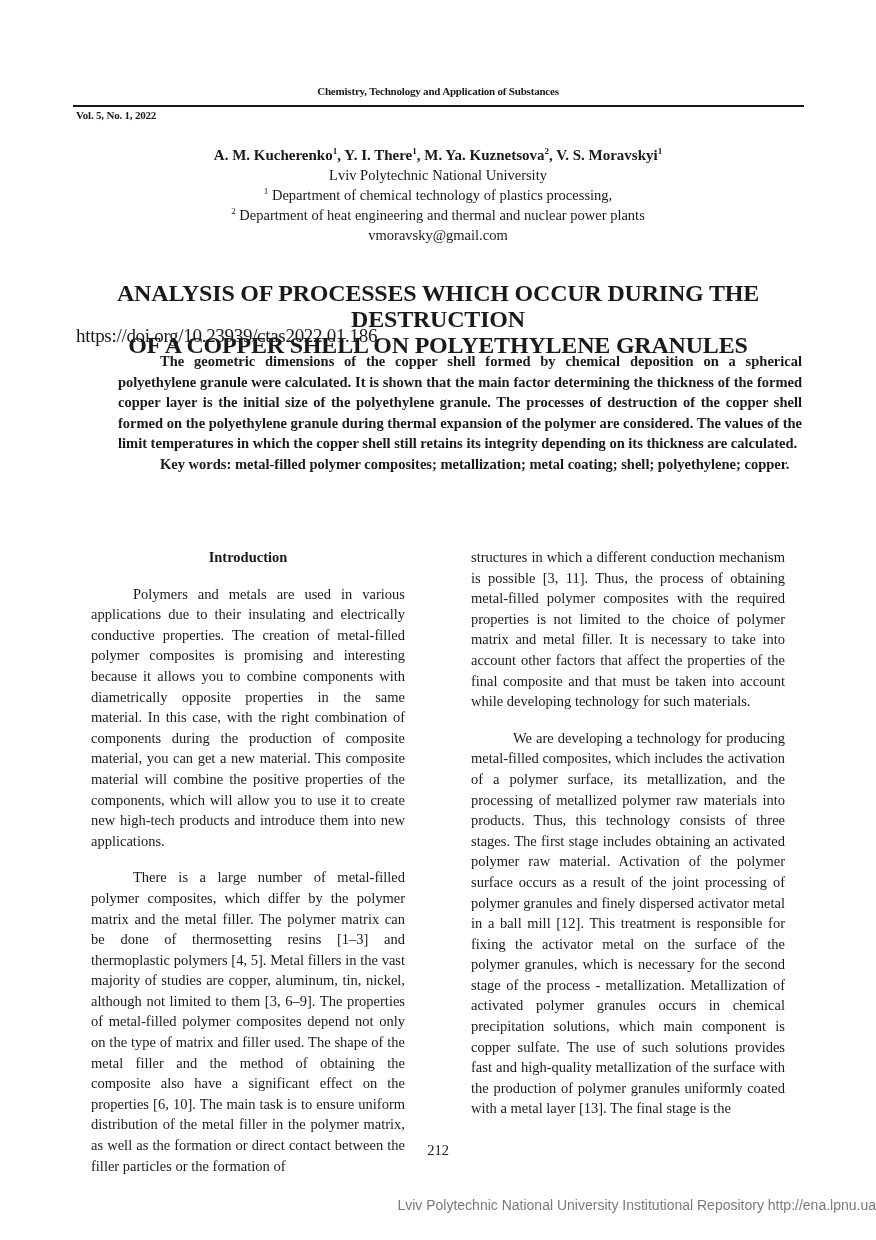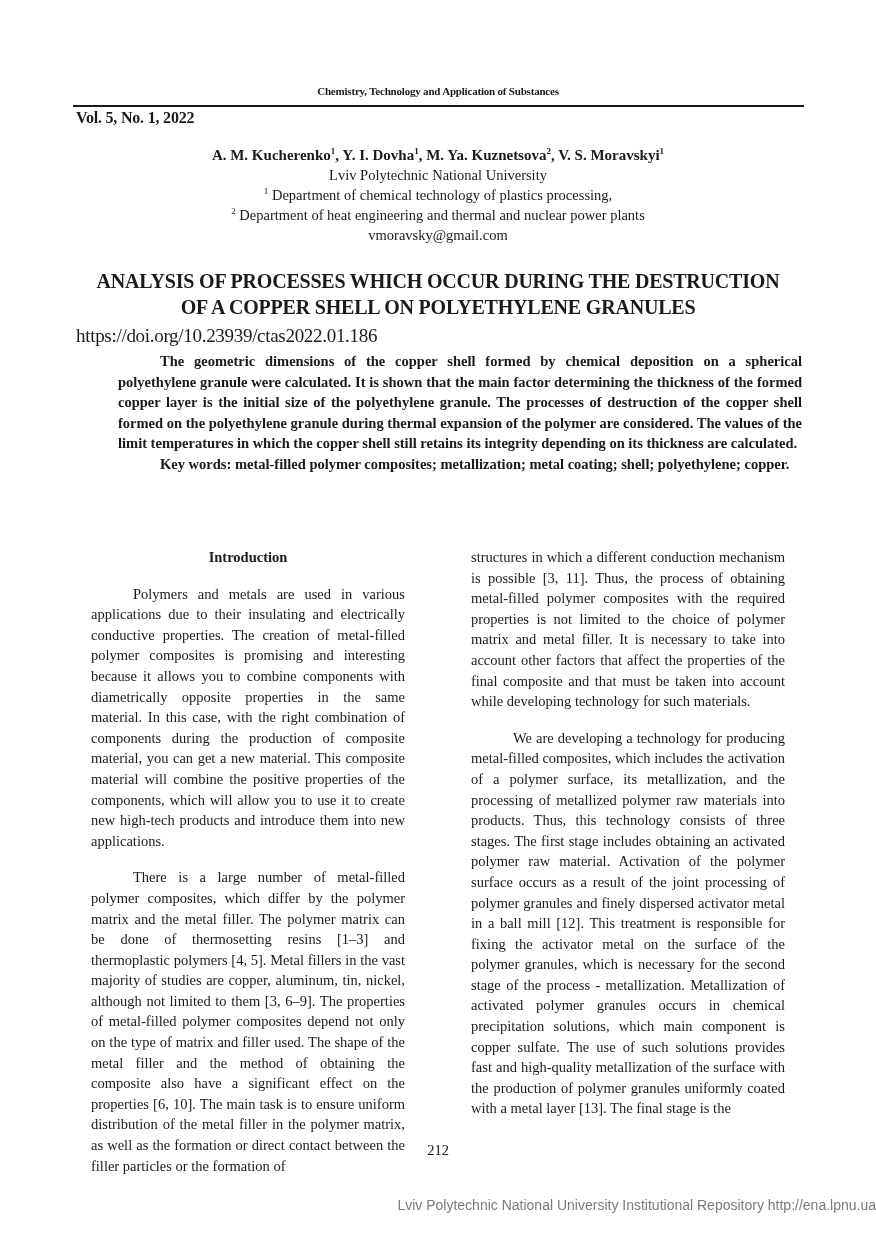--- a/index.html
+++ b/index.html
@@ -2,26 +2,26 @@
 <html><head>
 <meta charset="utf-8">
 <style>
   html, body { margin: 0; padding: 0; background: #ffffff; }
   body { width: 876px; height: 1240px; position: relative; overflow: hidden;
          font-family: "Liberation Serif", "DejaVu Serif", serif; color: #1a1a1a; }
   .abs { position: absolute; }
   .journal-title { left: 0; width: 876px; top: 85px; text-align: center;
                    font-weight: bold; font-size: 11px; letter-spacing: -0.2px; }
   .rule { left: 73px; width: 731px; top: 105px; height: 2px; background: #1a1a1a; }
-  .vol { left: 76px; top: 109px; font-weight: bold; font-size: 16px; letter-spacing: -0.2px; }
+  .vol { left: 76px; top: 109px; font-weight: bold; font-size: 11px; letter-spacing: -0.2px; }
   .affil { left: 0; width: 876px; top: 145px; text-align: center; font-size: 14.5px; line-height: 20px; }
   .affil .authors { font-weight: bold; font-size: 15px; }
   .affil sup { font-size: 9px; vertical-align: 6px; line-height: 0; }
-  .title { left: 60px; width: 756px; top: 268px; text-align: center; font-weight: bold;
-           font-size: 20px; line-height: 26px; letter-spacing: -0.2px; }
+  .title { left: 60px; width: 756px; top: 280px; text-align: center; font-weight: bold;
+           font-size: 24px; line-height: 26px; letter-spacing: -0.2px; }
   .doi { left: 76px; top: 325px; font-size: 19px; letter-spacing: -0.3px; }
   .abstract { left: 118px; width: 684px; top: 351px; font-weight: bold; font-size: 14.5px;
               line-height: 20.6px; text-align: justify; }
   .abstract p { margin: 0; text-indent: 42px; }
   .col { top: 531px; width: 346px; font-size: 14.5px; line-height: 20.6px; text-align: justify; }
   .col p { margin: 16px; text-indent: 42px; }
   .col .heading { text-align: center; font-weight: bold; text-indent: 0; }
   .col p.cont { text-indent: 0; }
   .col-left { left: 75px; }
   .col-right { left: 455px; }
@@ -31,21 +31,21 @@
 </style>
 </head>
 <body>
 
 <div class="abs journal-title">Chemistry, Technology and Application of Substances</div>
 <div class="abs rule"></div>
 <div class="abs vol">Vol. 5, No. 1, 2022</div>
 
 <div class="abs affil">
   <div class="authors">
-    <span><span>A. M. Kucherenko</span><sup>1</sup><span>, </span></span><span><span>Y. I. Dovha</span><sup>1</sup><span>, </span></span><span><span>M. Ya. Kuznetsova</span><sup>2</sup><span>, </span></span><span><span>V. S. Moravskyi</span><sup>1</sup></span>
+    <span><span>A. M. Kucherenko</span><sup>1</sup><span>, </span></span><span><span>Y. I. There</span><sup>1</sup><span>, </span></span><span><span>M. Ya. Kuznetsova</span><sup>2</sup><span>, </span></span><span><span>V. S. Moravskyi</span><sup>1</sup></span>
   </div>
   <div>Lviv Polytechnic National University</div>
   <div><sup>1</sup><span> Department of chemical technology of plastics processing,</span></div>
   <div><sup>2</sup><span> Department of heat engineering and thermal and nuclear power plants</span></div>
   <div>vmoravsky@gmail.com</div>
 </div>
 
 <div class="abs title">
   <div>ANALYSIS OF PROCESSES WHICH OCCUR DURING THE DESTRUCTION</div>
   <div>OF A COPPER SHELL ON POLYETHYLENE GRANULES</div>

